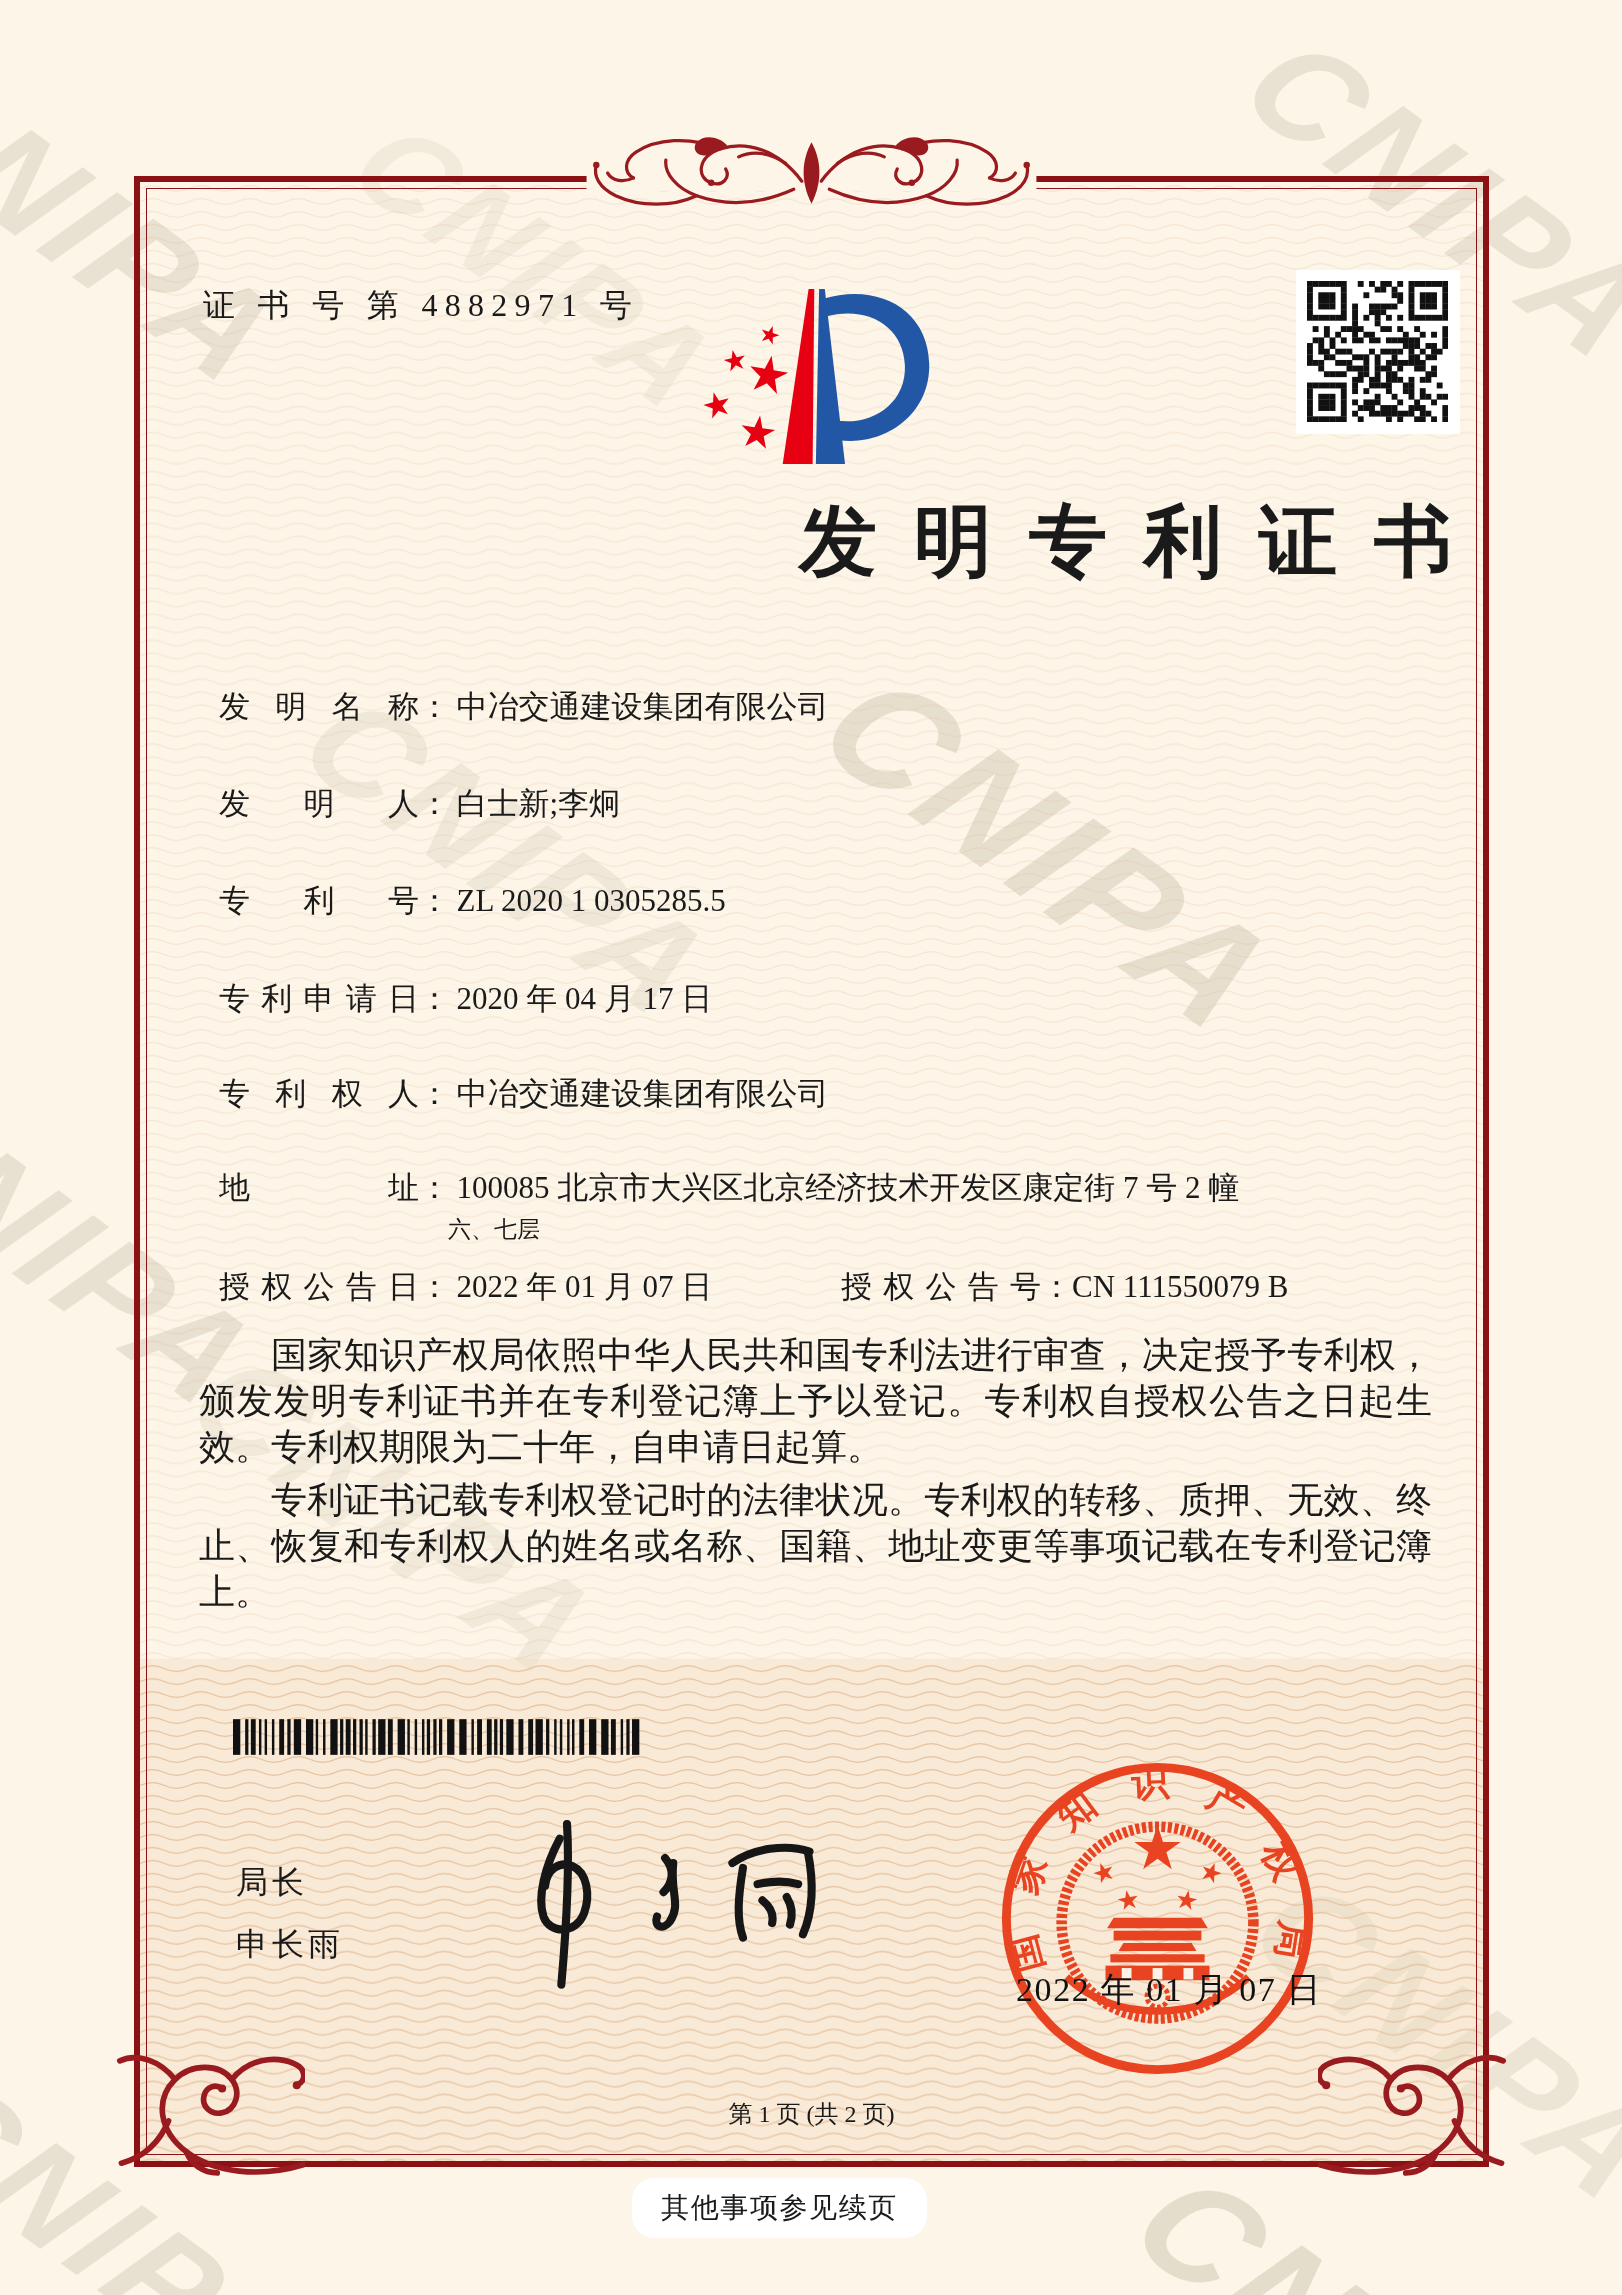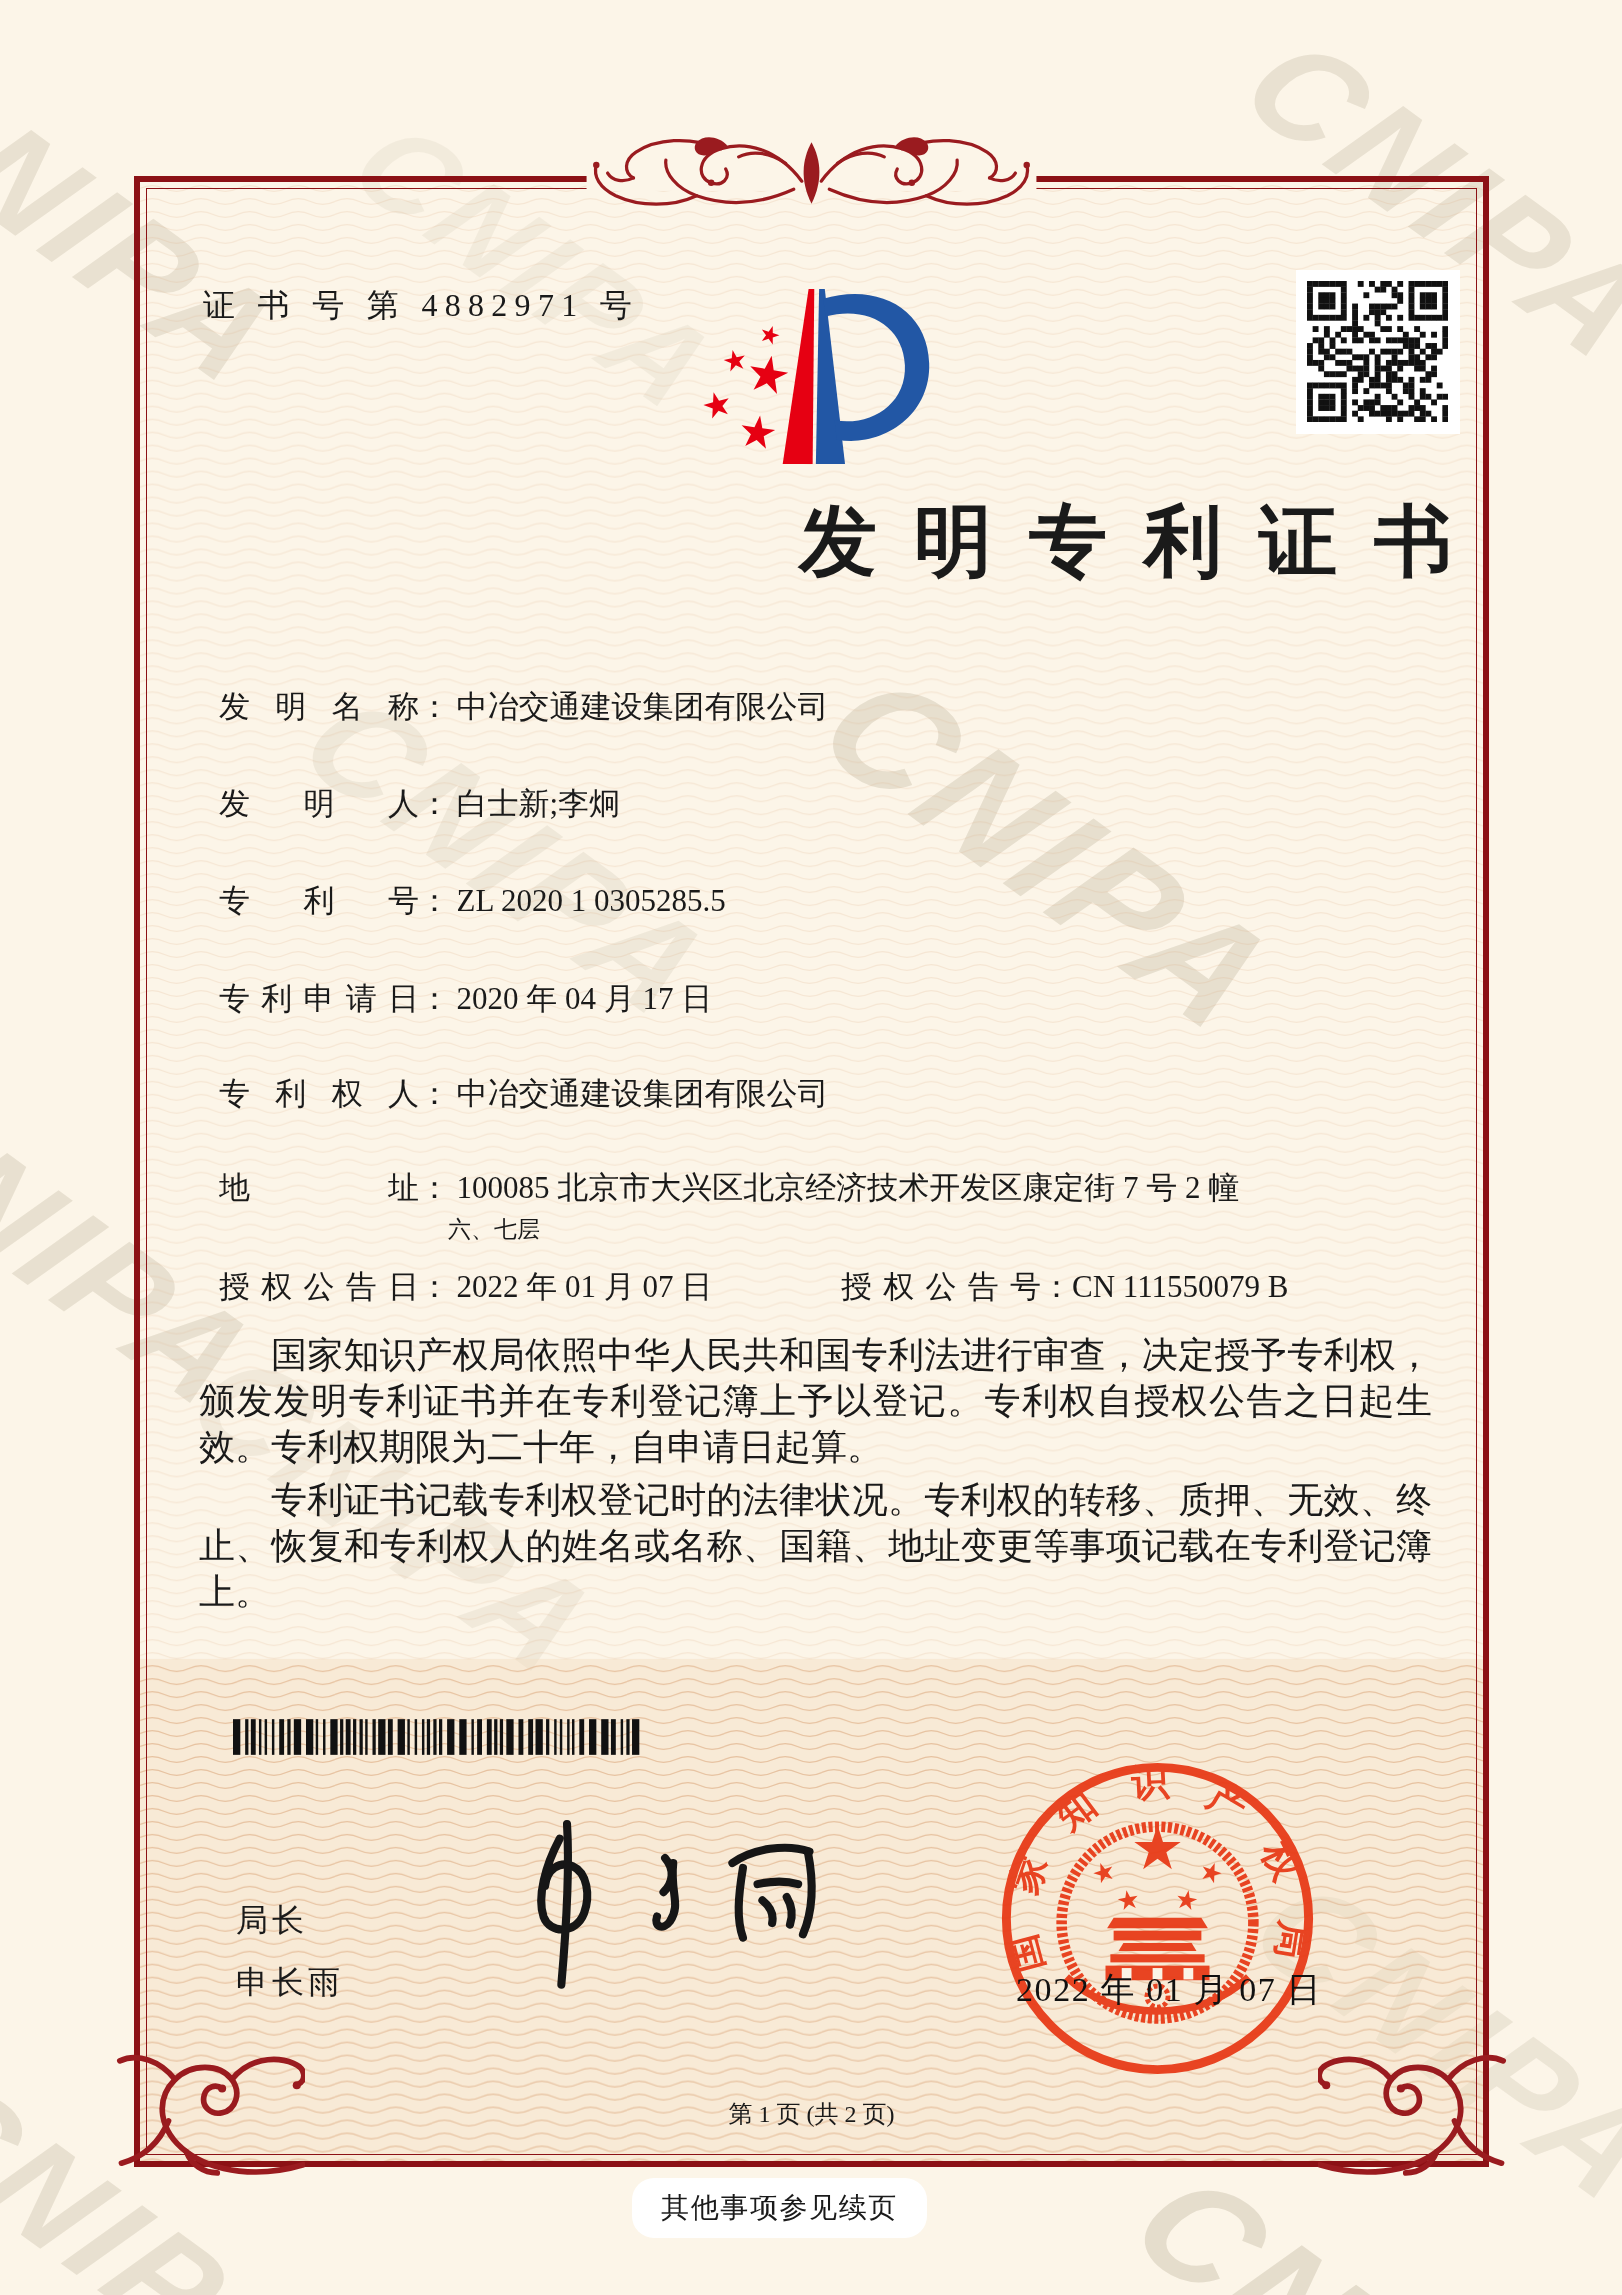--- a/index.html
+++ b/index.html
@@ -20,21 +20,21 @@
   .title{position:absolute;left:134px;top:490px;width:1355px;text-align:right;
       font-size:78px;font-weight:bold;letter-spacing:37px;text-indent:37px;}
   .row{position:absolute;left:219px;font-size:31px;white-space:nowrap;}
   .row .lab{display:inline-block;width:200px;text-align:justify;text-align-last:justify;}
   .row .val{margin-left:6.5px;}
   .row2{position:absolute;left:841px;font-size:31px;white-space:nowrap;}
   .paras{position:absolute;left:199px;top:1332px;width:1233px;font-size:36px;
       line-height:46px;text-align:justify;}
   .paras p{margin:0;text-indent:2em;}
   .paras p + p{margin-top:6.5px;}
-  .director{position:absolute;font-size:32px;letter-spacing:4px;margin-top:38px;}
+  .director{position:absolute;font-size:32px;letter-spacing:4px;}
   .seal-date{position:absolute;left:1016px;top:1967px;font-size:34px;letter-spacing:1.6px;
       color:#111;white-space:nowrap;}
   .pageinfo{position:absolute;left:134px;top:2098px;width:1355px;text-align:center;font-size:24px;}
   .notebox{position:absolute;left:632px;top:2178px;width:295px;height:60px;background:#ffffff;
       text-align:center;font-size:28px;line-height:60px;letter-spacing:1.6px;border-radius:22px;}
   .qrbox{position:absolute;left:1296px;top:270px;width:164px;height:164px;background:#ffffff;}
   .qrbox svg{position:absolute;left:11.4px;top:11.4px;}
   .barcode{position:absolute;left:233px;top:1719px;width:412px;height:36px;}
 </style>
 </head>

